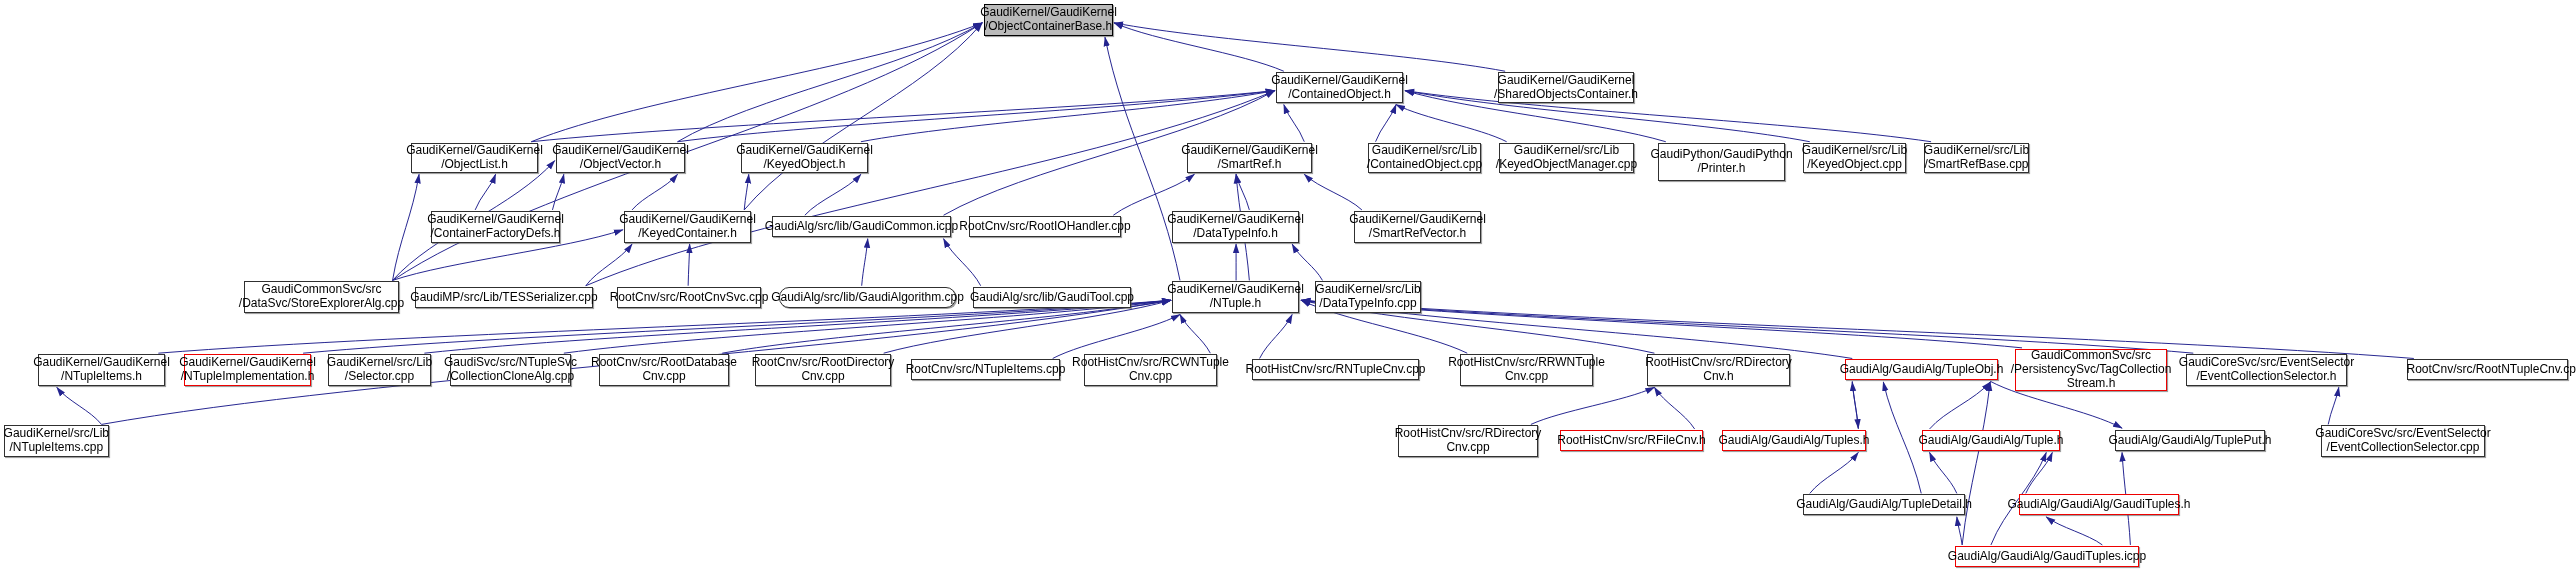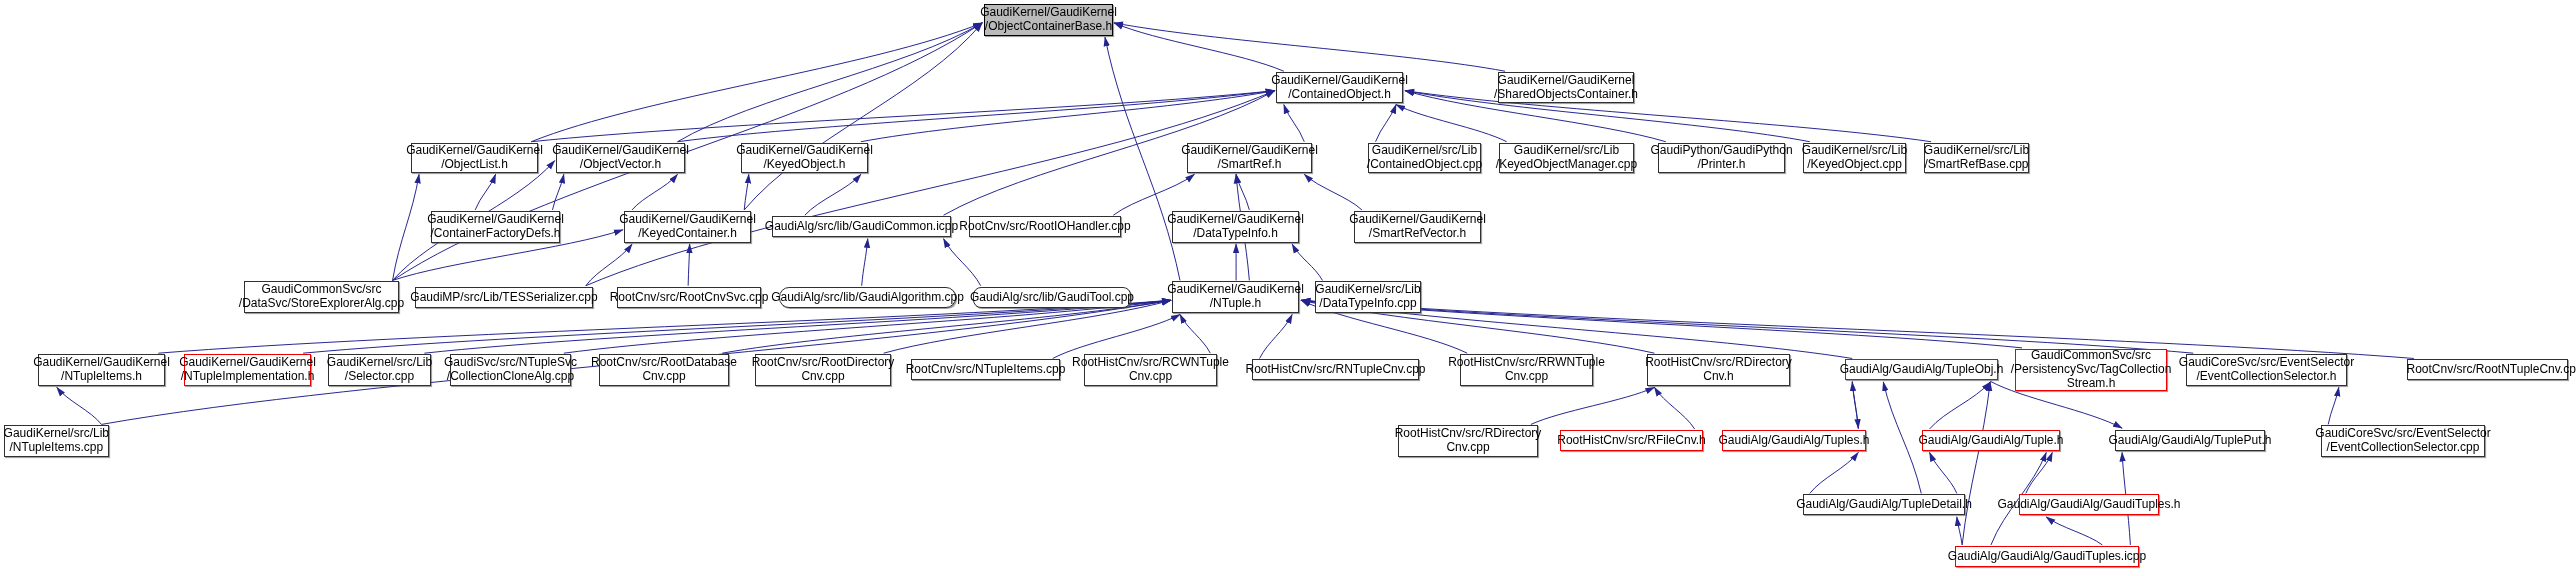--- a/index.html
+++ b/index.html
@@ -110,42 +110,42 @@
       <div class="node default" title="GaudiKernel/GaudiKernel/ObjectVector.h" style="left: 556px; top: 143px; width: 129px; height: 30px;">GaudiKernel/GaudiKernel
 /ObjectVector.h</div>
       <div class="node default" title="GaudiKernel/GaudiKernel/KeyedObject.h" style="left: 741px; top: 143px; width: 127px; height: 30px;">GaudiKernel/GaudiKernel
 /KeyedObject.h</div>
       <div class="node default" title="GaudiKernel/GaudiKernel/SmartRef.h" style="left: 1187px; top: 143px; width: 125px; height: 30px;">GaudiKernel/GaudiKernel
 /SmartRef.h</div>
       <div class="node default" title="GaudiKernel/src/Lib/ContainedObject.cpp" style="left: 1368px; top: 143px; width: 113px; height: 30px;">GaudiKernel/src/Lib
 /ContainedObject.cpp</div>
       <div class="node default" title="GaudiKernel/src/Lib/KeyedObjectManager.cpp" style="left: 1499px; top: 143px; width: 135px; height: 30px;">GaudiKernel/src/Lib
 /KeyedObjectManager.cpp</div>
-      <div class="node default" title="GaudiPython/GaudiPython/Printer.h" style="left: 1658px; top: 143px; width: 127px; height: 30px;">GaudiPython/GaudiPython
+      <div class="node default" title="GaudiPython/GaudiPython/Printer.h" style="left: 1658px; top: 143px; width: 127px; height: 38px;">GaudiPython/GaudiPython
 /Printer.h</div>
       <div class="node default" title="GaudiKernel/src/Lib/KeyedObject.cpp" style="left: 1803px; top: 143px; width: 103px; height: 30px;">GaudiKernel/src/Lib
 /KeyedObject.cpp</div>
       <div class="node default" title="GaudiKernel/src/Lib/SmartRefBase.cpp" style="left: 1924px; top: 143px; width: 105px; height: 30px;">GaudiKernel/src/Lib
 /SmartRefBase.cpp</div>
       <div class="node default" title="GaudiKernel/GaudiKernel/ContainerFactoryDefs.h" style="left: 431px; top: 211px; width: 129px; height: 32px;">GaudiKernel/GaudiKernel
 /ContainerFactoryDefs.h</div>
       <div class="node default" title="GaudiKernel/GaudiKernel/KeyedContainer.h" style="left: 624px; top: 211px; width: 127px; height: 32px;">GaudiKernel/GaudiKernel
 /KeyedContainer.h</div>
       <div class="node default" title="GaudiAlg/src/lib/GaudiCommon.icpp" style="left: 772px; top: 216px; width: 179px; height: 21px;">GaudiAlg/src/lib/GaudiCommon.icpp</div>
       <div class="node default" title="RootCnv/src/RootIOHandler.cpp" style="left: 969px; top: 216px; width: 152px; height: 21px;">RootCnv/src/RootIOHandler.cpp</div>
       <div class="node default" title="GaudiKernel/GaudiKernel/DataTypeInfo.h" style="left: 1172px; top: 211px; width: 127px; height: 32px;">GaudiKernel/GaudiKernel
 /DataTypeInfo.h</div>
       <div class="node default" title="GaudiKernel/GaudiKernel/SmartRefVector.h" style="left: 1354px; top: 211px; width: 127px; height: 32px;">GaudiKernel/GaudiKernel
 /SmartRefVector.h</div>
       <div class="node default" title="GaudiCommonSvc/src/DataSvc/StoreExplorerAlg.cpp" style="left: 244px; top: 281px; width: 155px; height: 32px;">GaudiCommonSvc/src
 /DataSvc/StoreExplorerAlg.cpp</div>
       <div class="node default" title="GaudiMP/src/Lib/TESSerializer.cpp" style="left: 415px; top: 287px; width: 178px; height: 21px;">GaudiMP/src/Lib/TESSerializer.cpp</div>
       <div class="node default" title="RootCnv/src/RootCnvSvc.cpp" style="left: 617px; top: 287px; width: 144px; height: 21px;">RootCnv/src/RootCnvSvc.cpp</div>
       <div class="node default" title="GaudiAlg/src/lib/GaudiAlgorithm.cpp" style="left: 779px; top: 287px; width: 177px; height: 21px; border-radius: 10px;">GaudiAlg/src/lib/GaudiAlgorithm.cpp</div>
-      <div class="node default" title="GaudiAlg/src/lib/GaudiTool.cpp" style="left: 973px; top: 287px; width: 158px; height: 21px; border-radius: 8px;">GaudiAlg/src/lib/GaudiTool.cpp</div>
+      <div class="node default" title="GaudiAlg/src/lib/GaudiTool.cpp" style="left: 973px; top: 287px; width: 158px; height: 21px;">GaudiAlg/src/lib/GaudiTool.cpp</div>
       <div class="node default" title="GaudiKernel/GaudiKernel/NTuple.h" style="left: 1172px; top: 281px; width: 127px; height: 32px;">GaudiKernel/GaudiKernel
 /NTuple.h</div>
       <div class="node default" title="GaudiKernel/src/Lib/DataTypeInfo.cpp" style="left: 1315px; top: 281px; width: 106px; height: 32px;">GaudiKernel/src/Lib
 /DataTypeInfo.cpp</div>
       <div class="node default" title="GaudiKernel/GaudiKernel/NTupleItems.h" style="left: 38px; top: 354px; width: 127px; height: 32px;">GaudiKernel/GaudiKernel
 /NTupleItems.h</div>
       <div class="node red" title="GaudiKernel/GaudiKernel/NTupleImplementation.h" style="left: 184px; top: 354px; width: 127px; height: 32px;">GaudiKernel/GaudiKernel
 /NTupleImplementation.h</div>
       <div class="node default" title="GaudiKernel/src/Lib/Selector.cpp" style="left: 328px; top: 354px; width: 103px; height: 32px;">GaudiKernel/src/Lib
 /Selector.cpp</div>
@@ -174,17 +174,17 @@
 /NTupleItems.cpp</div>
       <div class="node default" title="RootHistCnv/src/RDirectoryCnv.cpp" style="left: 1398px; top: 425px; width: 140px; height: 32px;">RootHistCnv/src/RDirectory
 Cnv.cpp</div>
       <div class="node red" title="RootHistCnv/src/RFileCnv.h" style="left: 1560px; top: 430px; width: 143px; height: 21px;">RootHistCnv/src/RFileCnv.h</div>
       <div class="node red" title="GaudiAlg/GaudiAlg/Tuples.h" style="left: 1722px; top: 430px; width: 144px; height: 21px;">GaudiAlg/GaudiAlg/Tuples.h</div>
       <div class="node red" title="GaudiAlg/GaudiAlg/Tuple.h" style="left: 1922px; top: 430px; width: 138px; height: 21px;">GaudiAlg/GaudiAlg/Tuple.h</div>
       <div class="node default" title="GaudiAlg/GaudiAlg/TuplePut.h" style="left: 2115px; top: 430px; width: 150px; height: 21px;">GaudiAlg/GaudiAlg/TuplePut.h</div>
       <div class="node default" title="GaudiCoreSvc/src/EventSelector/EventCollectionSelector.cpp" style="left: 2321px; top: 425px; width: 164px; height: 32px;">GaudiCoreSvc/src/EventSelector
 /EventCollectionSelector.cpp</div>
       <div class="node default" title="GaudiAlg/GaudiAlg/TupleDetail.h" style="left: 1803px; top: 494px; width: 162px; height: 21px;">GaudiAlg/GaudiAlg/TupleDetail.h</div>
-      <div class="node red" title="GaudiAlg/GaudiAlg/GaudiTuples.h" style="left: 2019px; top: 494px; width: 140px; height: 21px;">GaudiAlg/GaudiAlg/GaudiTuples.h</div>
+      <div class="node red" title="GaudiAlg/GaudiAlg/GaudiTuples.h" style="left: 2019px; top: 494px; width: 160px; height: 21px;">GaudiAlg/GaudiAlg/GaudiTuples.h</div>
       <div class="node red" title="GaudiAlg/GaudiAlg/GaudiTuples.icpp" style="left: 1955px; top: 546px; width: 184px; height: 21px;">GaudiAlg/GaudiAlg/GaudiTuples.icpp</div>
     </div>
 </div>
 
 
 </body></html>

